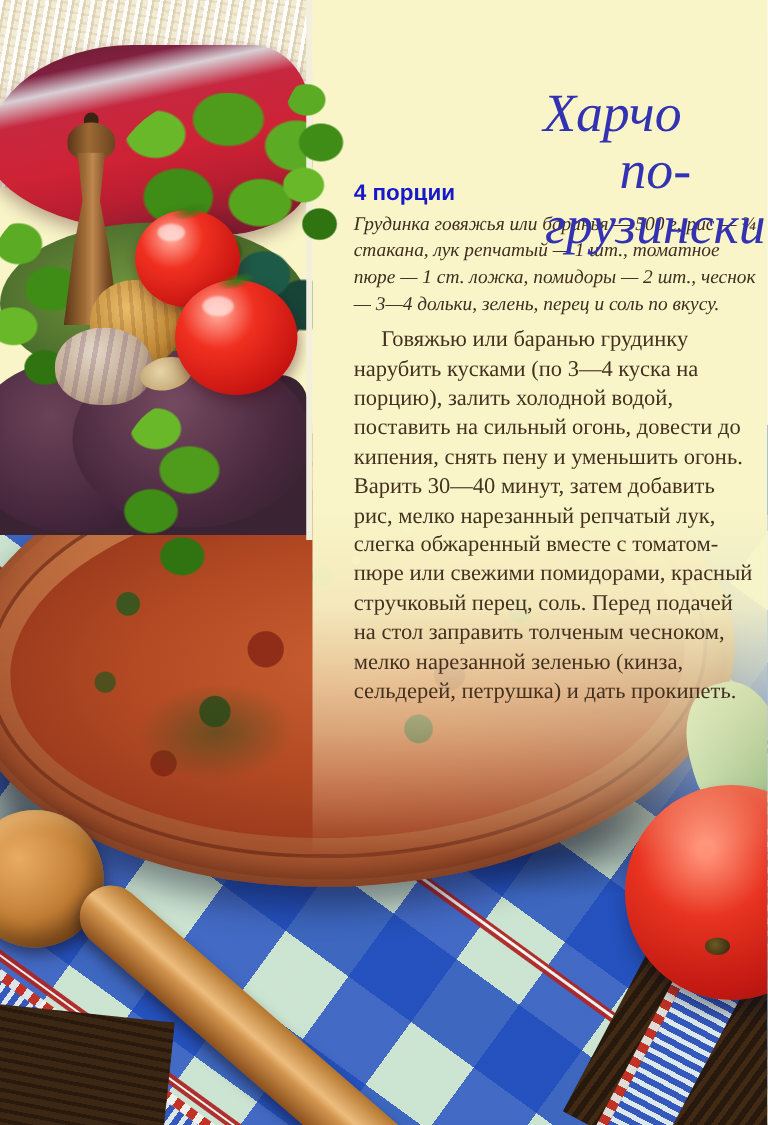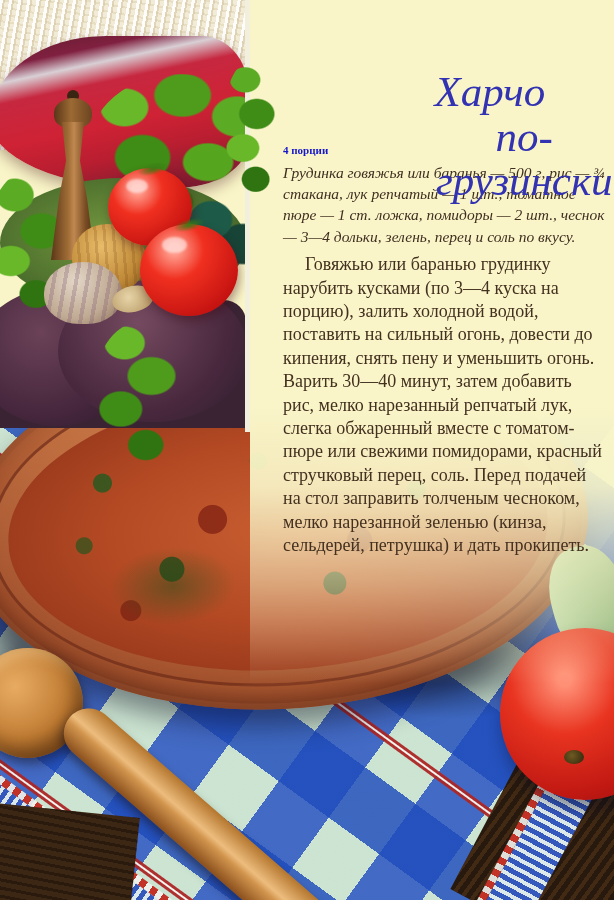--- a/index.html
+++ b/index.html
@@ -208,22 +208,22 @@
     margin-top:24px;
   }
   .panel > *{ position:static; }
   .recipe-title{
     margin:0; padding-right:10px; text-align:center;
     font-family:"Liberation Serif", serif; font-style:italic; font-weight:400;
     font-size:43px; line-height:1.04; color:#3232b2;
   }
   .servings{
     display:block; margin:30px 0 6px 2px;
-    font-family:Liberation Serif, serif; font-weight:bold;
-    font-size:11px; line-height:1; color:#1717cc;
+    font-family:Liberation Sans, sans-serif; font-weight:bold;
+    font-size:18px; line-height:1; color:#1717cc;
   }
   .ingredients{
     margin:0 0 6px 2px; width:322px;
     font-family:"Liberation Serif", serif; font-style:italic;
     font-size:15.5px; line-height:1.38; color:#3f2e20;
   }
   .instructions{
     margin:0 0 0 2px; width:324px; text-indent:22px;
     font-family:"Liberation Serif", serif;
     font-size:18px; line-height:1.3; color:#43301f;

